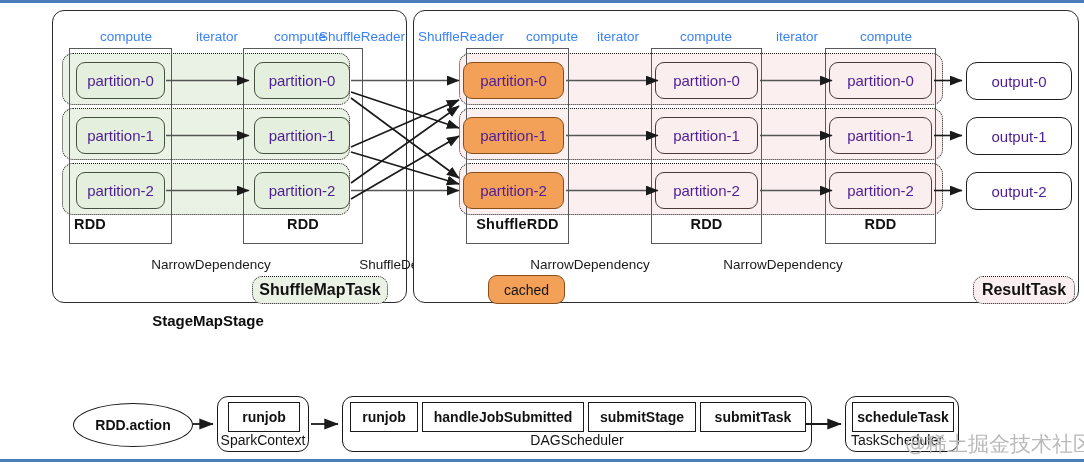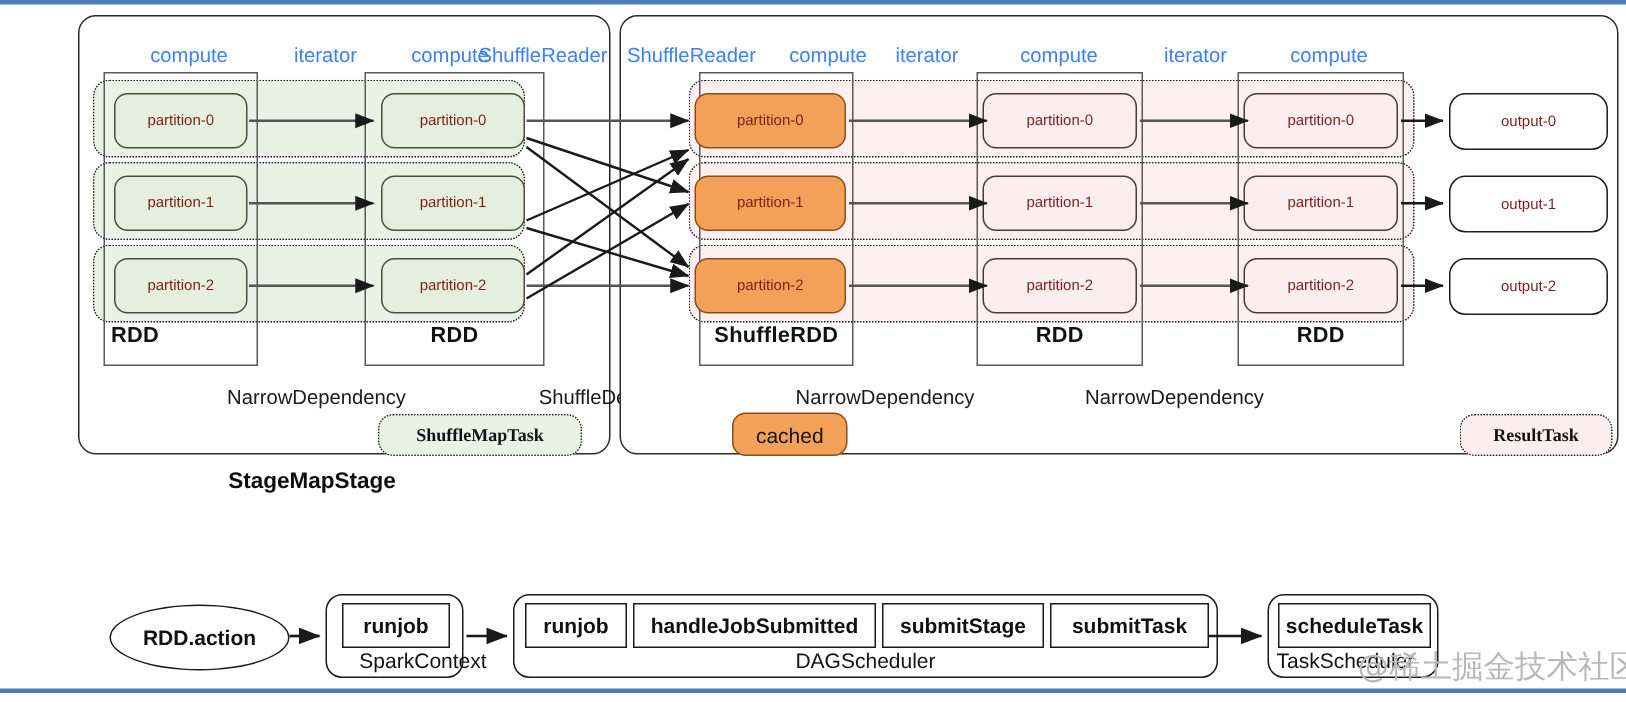--- a/index.html
+++ b/index.html
@@ -43,21 +43,21 @@
     border-radius:11px;
   }
   .lane-green{background:#e9f2e4;}
   .lane-pink{background:#fbf0ef;}
 
   
   .pill{
     border-radius:9px;
     border:1.5px solid #3b3b3b;
     display:flex;align-items:center;justify-content:center;
-    font-size:10px;color:#7f1d1d;
+    font-size:15px;color:#4c1d95;
     white-space:nowrap;
   }
   .pill-green{background:#e4efdd;border-color:#46503f;}
   .pill-orange{background:#f3a058;border-color:#8a4f18;}
   .pill-pink{background:#fbeeee;border-color:#4a3a3a;}
   .pill-white{background:#ffffff;border-color:#1d1d1d;border-width:1.7px;border-radius:11px;}
 
   
   .col-label{
     position:absolute;
@@ -72,23 +72,22 @@
     font-size:13.5px;color:#1a1a1a;
     white-space:nowrap;text-align:center;
   }
 
   
   .task-badge{
     position:absolute;
     border:1.8px dotted #1a1a1a;
     border-radius:10px;
     display:flex;align-items:center;justify-content:center;
-    font-size:12px;font-weight:700;color:#111;
-    white-space:nowrap;
-    font-family:Liberation Serif, serif;
+    font-size:16px;font-weight:700;color:#111;
+    white-space:nowrap;
   }
   .badge-green{background:#eaf2e5;}
   .badge-pink{background:#fbeef0;}
 
   .cached-badge{
     position:absolute;
     background:#f3a058;
     border:1.6px solid #8a4f18;
     border-radius:9px;
     display:flex;align-items:center;justify-content:center;
@@ -221,21 +220,21 @@
 
 
   <div class="abs pill pill-white" style="left:966px;top:62px;width:106px;height:38px;">output-0</div>
   <div class="abs pill pill-white" style="left:966px;top:117px;width:106px;height:38px;">output-1</div>
   <div class="abs pill pill-white" style="left:966px;top:172px;width:106px;height:38px;">output-2</div>
 
   <div class="ellipse-node" style="left:73px;top:403px;width:118px;height:42px;">RDD.action</div>
 
   <div class="abs comp-box" style="left:217px;top:396px;width:92px;height:56px;"></div>
   <div class="method-box" style="left:228px;top:402px;width:70px;height:28px;">runjob</div>
-  <div class="comp-caption" style="left:217px;top:432px;width:92px;margin-left:19px;">SparkContext</div>
+  <div class="comp-caption" style="left:217px;top:432px;width:92px;">SparkContext</div>
 
   <div class="abs comp-box" style="left:342px;top:396px;width:470px;height:56px;"></div>
   <div class="method-box" style="left:350px;top:402px;width:66px;height:28px;">runjob</div>
   <div class="method-box" style="left:422px;top:402px;width:160px;height:28px;">handleJobSubmitted</div>
   <div class="method-box" style="left:588px;top:402px;width:106px;height:28px;">submitStage</div>
   <div class="method-box" style="left:700px;top:402px;width:104px;height:28px;">submitTask</div>
   <div class="comp-caption" style="left:342px;top:432px;width:470px;">DAGScheduler</div>
 
   <div class="abs comp-box" style="left:845px;top:396px;width:114px;height:56px;"></div>
   <div class="method-box" style="left:852px;top:402px;width:100px;height:28px;">scheduleTask</div>

